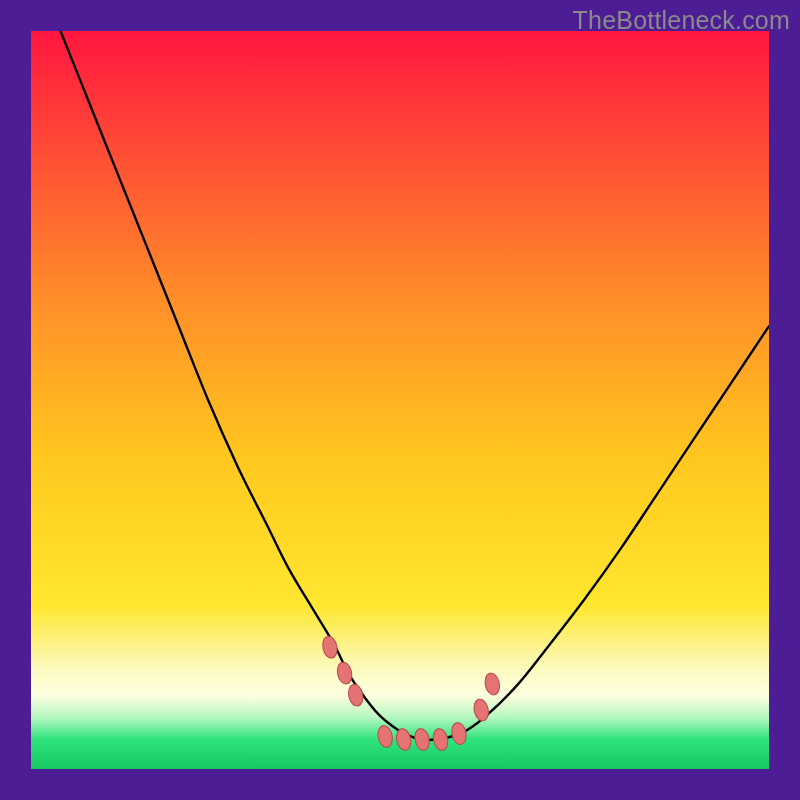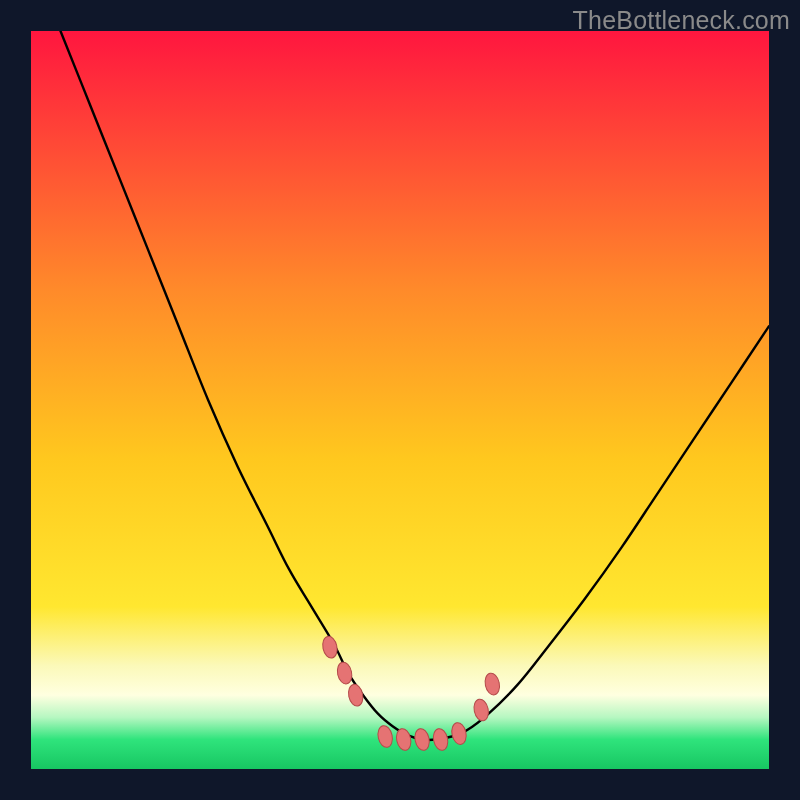--- a/index.html
+++ b/index.html
@@ -7,21 +7,21 @@
     padding: 0;
     width: 800px;
     height: 800px;
     background: #000;
     overflow: hidden;
     font-family: Arial, Helvetica, sans-serif;
   }
   .frame {
     position: absolute;
     inset: 0;
-    background: #0f172a;
+    background: #4c1d95;
   }
   .plot {
     position: absolute;
     left: 31px;
     top: 31px;
     width: 738px;
     height: 738px;
     overflow: hidden;
   }
   .gradient {

